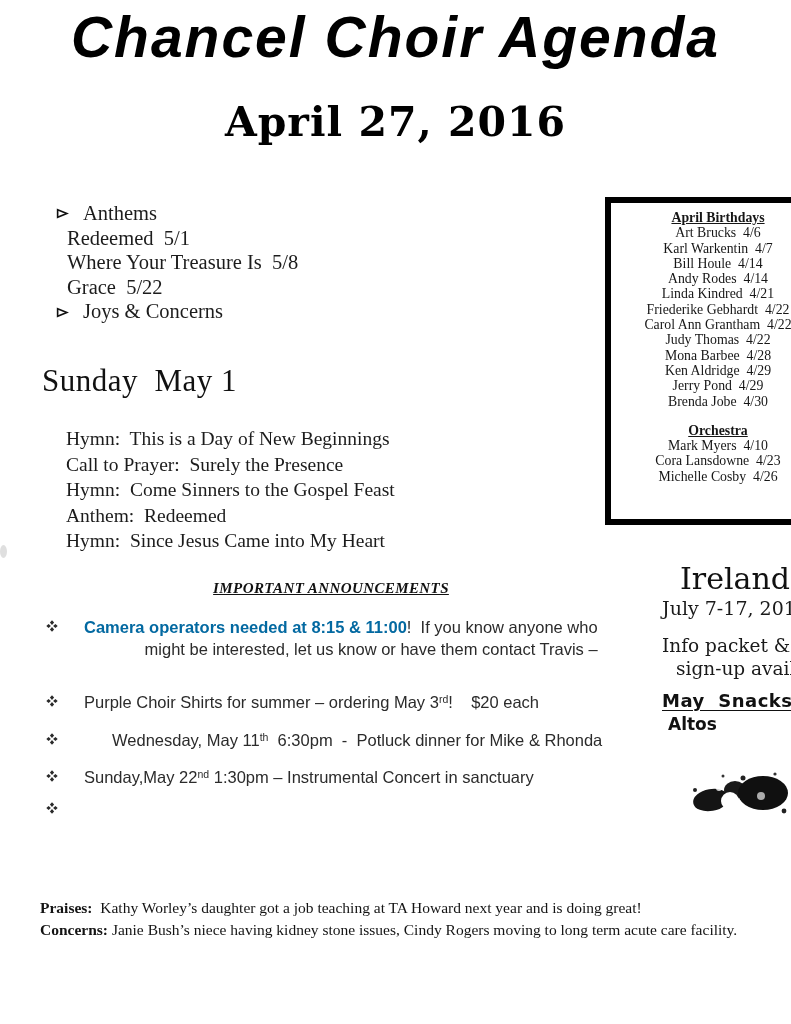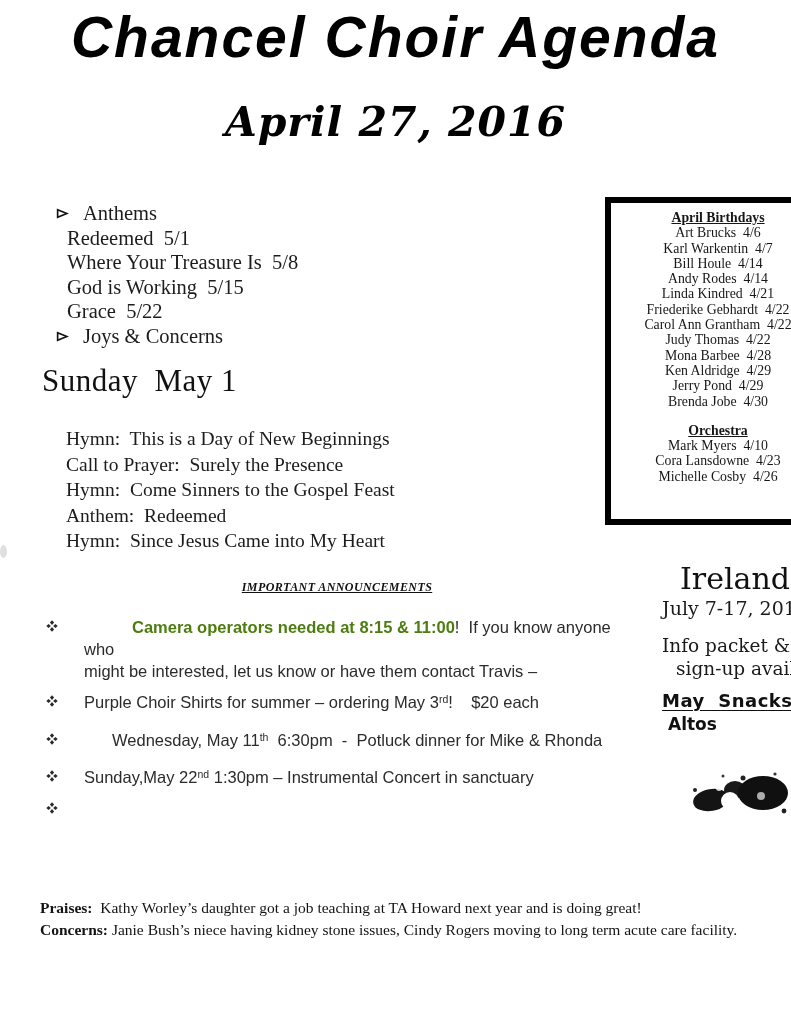--- a/index.html
+++ b/index.html
@@ -12,21 +12,21 @@
   .nowrap{white-space:pre;}
 
   
   .doc-title{
     position:absolute;top:4px;left:0;width:100%;text-align:center;
     font-family:Liberation Sans, sans-serif;font-style:italic;font-weight:bold;
     font-size:57px;letter-spacing:2px;color:#000;
   }
   .doc-date{
     position:absolute;top:98px;left:0;width:100%;text-align:center;
-    font-family:"DejaVu Serif", serif;font-style:italic;font-weight:bold;
+    font-family:"DejaVu Serif", serif;font-weight:bold;
     font-size:41px;letter-spacing:1px;color:#000;
   }
 
   
   .anthems{position:absolute;left:40px;top:201px;font-size:20.5px;line-height:24.6px;}
   .anthems .line{padding-left:27px;}
   .anthems .bulleted{padding-left:16px;display:flex;align-items:center;text-align:right;}
   .bullet-arrow{display:inline-block;width:27px;flex:0 0 27px;}
   .bullet-arrow svg{display:block;margin-top:1px;}
 
@@ -39,32 +39,32 @@
   }
   .bday-title{font-weight:bold;text-decoration:underline;}
   .orch-title{font-weight:bold;text-decoration:underline;margin-top:14px;}
 
   
   .sunday-heading{position:absolute;left:42px;top:363px;font-size:31px;letter-spacing:0.5px;color:#111;text-align:right;}
   .hymns{position:absolute;left:66px;top:426px;font-size:19.5px;line-height:25.6px;}
 
   
   .ann-heading{
-    position:absolute;left:6px;top:580px;width:662px;text-align:center;
+    position:absolute;left:0;top:580px;width:662px;text-align:center;
     font-weight:bold;font-style:italic;text-decoration:underline;
-    font-size:12px;letter-spacing:0.4px;color:#111;
+    font-size:15px;letter-spacing:0.4px;color:#111;
   }
   .ann{
     position:absolute;left:46px;display:flex;
     font-family:"Liberation Sans", sans-serif;font-size:16.5px;line-height:22px;color:#2b2b2b;
   }
   .ann .bullet-diamond{flex:0 0 13px;width:13px;margin-right:25px;}
   .ann .bullet-diamond svg{display:block;margin-top:4px;}
   .ann .body{max-width:560px;}
-  .ann .b{font-weight:bold;color:#4d7c0f;margin-left:48px;}
+  .ann .b{font-weight:bold;color:#0369a1;}
   sup{font-size:10.5px;line-height:0;vertical-align:5px;}
 
   
   .ireland-title{
     position:absolute;left:640px;top:561px;width:190px;text-align:center;
     font-family:"DejaVu Serif", serif;font-size:30px;color:#111;
   }
   .ireland-dates{
     position:absolute;left:640px;top:597px;width:190px;text-align:center;
     font-family:"DejaVu Serif", serif;font-size:19px;color:#1a1a1a;
@@ -104,21 +104,20 @@
   <div class="line bulleted">
     <span class="bullet-arrow">
       <svg width="13" height="13" viewBox="0 0 12 12">
           <path d="M1.5 2.5 L10 6 L1.5 9.5 Z" fill="#ffffff" stroke="#111" stroke-width="1.5"></path>
         </svg>
     </span>
     <span class="pre">Anthems</span>
   </div>
   <div class="line pre">Redeemed  5/1</div>
   <div class="line pre">Where Your Treasure Is  5/8</div>
-  <div class="line pre">God is Working  5/15</div>
   <div class="line pre">Grace  5/22</div>
   <div class="line bulleted">
     <span class="bullet-arrow">
       <svg width="13" height="13" viewBox="0 0 12 12">
           <path d="M1.5 2.5 L10 6 L1.5 9.5 Z" fill="#ffffff" stroke="#111" stroke-width="1.5"></path>
         </svg>
     </span>
     <span class="pre">Joys &amp; Concerns</span>
   </div>
 </div>
@@ -158,21 +157,21 @@
   <span class="bullet-diamond">
     <svg width="12" height="12" viewBox="0 0 12 12" fill="#2a2a2a">
       <path d="M6 0.3 L8.1 2.6 L6 4.9 L3.9 2.6 Z"></path>
         <path d="M6 7.1 L8.1 9.4 L6 11.7 L3.9 9.4 Z"></path>
       <path d="M0.3 6 L2.6 3.9 L4.9 6 L2.6 8.1 Z"></path>
         <path d="M7.1 6 L9.4 3.9 L11.7 6 L9.4 8.1 Z"></path>
     </svg>
   </span>
   <span class="body">
     <span class="nowrap" style="display:block;"><span class="b">Camera operators needed at 8:15 &amp; 11:00</span><span class="pre">!  If you know anyone who</span></span>
-    <span class="nowrap" style="display:block;">might be interested, let us know or have them contact Travis –</span>
+    <span class="nowrap" style="display:block;text-align:right;">might be interested, let us know or have them contact Travis –</span>
   </span>
 </div>
 
 <div class="ann" style="top:691px;">
   <span class="bullet-diamond">
     <svg width="12" height="12" viewBox="0 0 12 12" fill="#2a2a2a">
       <path d="M6 0.3 L8.1 2.6 L6 4.9 L3.9 2.6 Z"></path>
         <path d="M6 7.1 L8.1 9.4 L6 11.7 L3.9 9.4 Z"></path>
       <path d="M0.3 6 L2.6 3.9 L4.9 6 L2.6 8.1 Z"></path>
         <path d="M7.1 6 L9.4 3.9 L11.7 6 L9.4 8.1 Z"></path>

